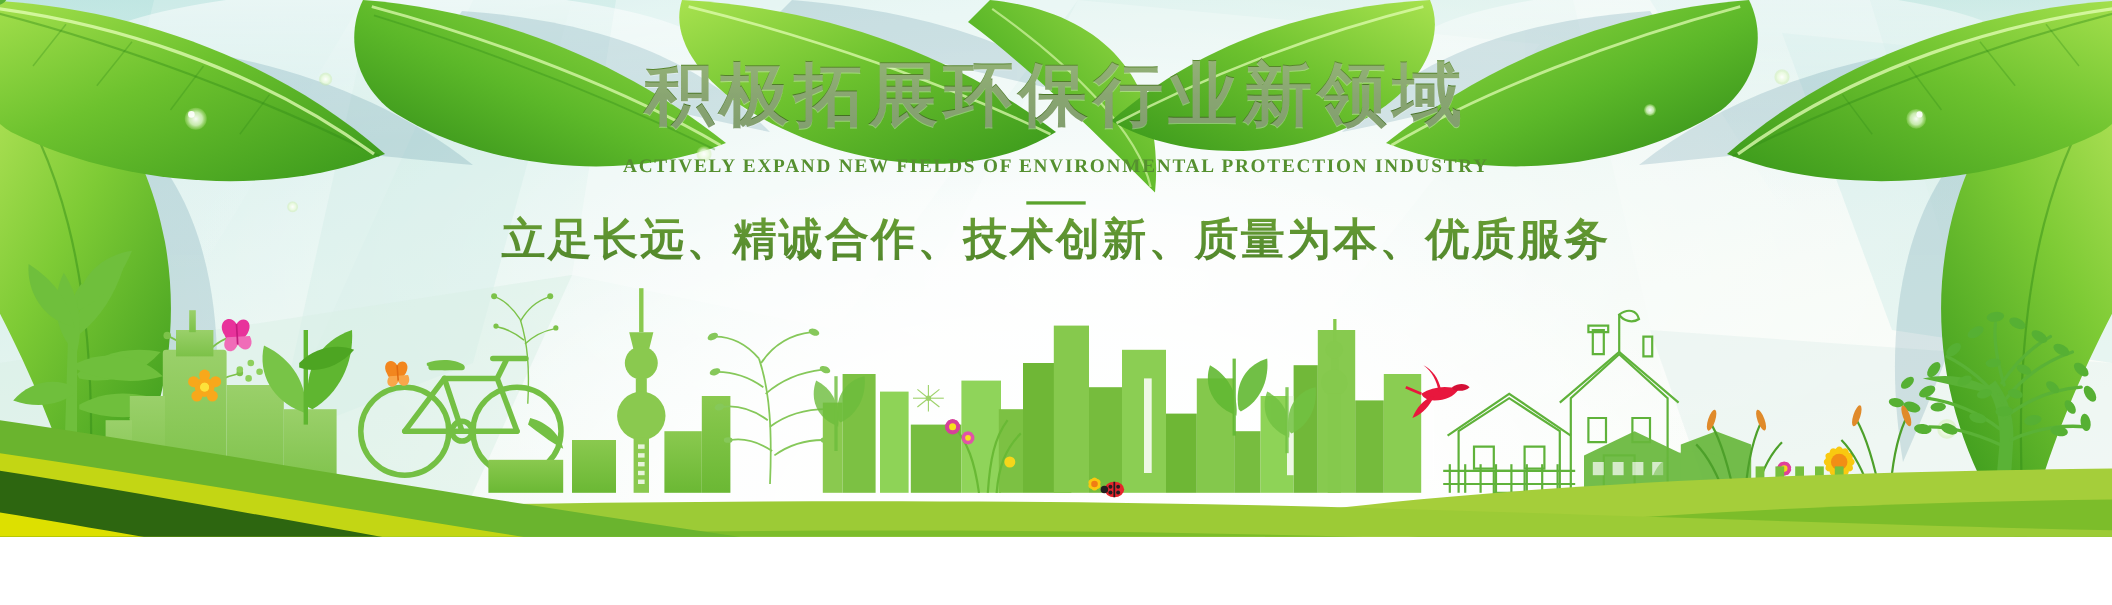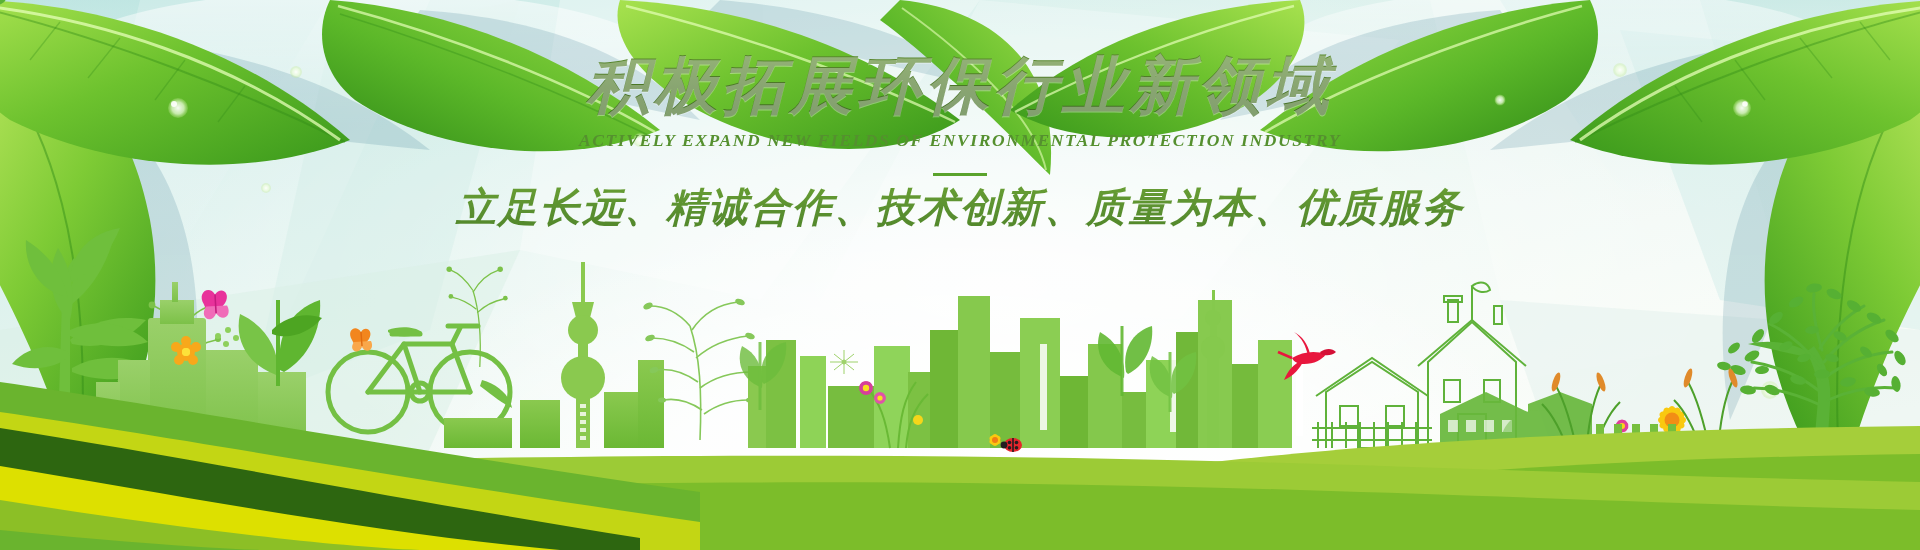--- a/index.html
+++ b/index.html
@@ -1,46 +1,45 @@
 <!DOCTYPE html>
 <html><head>
 <meta charset="utf-8">
 <style>
   * { margin:0; padding:0; box-sizing:border-box; }
   html,body { width:1920px; height:550px; overflow:hidden; background:#fff; }
   body { font-family:"Liberation Sans", sans-serif; }
 
   #banner {
-    position:relative; width:1920px; height:550px; overflow:hidden;
+    position:relative; width:1920px; height:488px; overflow:hidden;
     background:
       radial-gradient(ellipse 900px 460px at 50% 95%, rgba(255,255,255,.98) 0%, rgba(255,255,255,.85) 35%, rgba(255,255,255,0) 70%),
       radial-gradient(ellipse 1100px 420px at 52% 52%, rgba(255,255,255,.92) 0%, rgba(255,255,255,.35) 48%, rgba(255,255,255,0) 78%),
       linear-gradient(168deg, #c7e9e6 0%, #d8f0ec 22%, #e7f5f0 45%, #f2f9f4 65%, #fbfdf9 85%, #ffffff 100%);
-    font-style: italic;
   }
 
   .layer { position:absolute; left:0; top:0; width:1920px; height:550px; pointer-events:none; }
 
   
   .textwrap {
     position:absolute; left:0; top:0; width:1920px; text-align:center; z-index:30;
   }
   #main-title {
     margin-top:52px;
     font-family:"DejaVu Serif", serif;
     font-size:63px; font-weight:bold; letter-spacing:5px;
     color:#4e7c2a;
     background:linear-gradient(180deg,#5b8a2e 0%, #4a7526 55%, #3f6b22 100%);
     -webkit-background-clip:text; background-clip:text;
     -webkit-text-fill-color:transparent;
     text-shadow:0 1px 0 rgba(255,255,255,.35);
     line-height:1.05;
   }
   #sub-title-en {
-    margin-top:12px;
+    margin-top:22px;
     font-family:"Liberation Serif", serif;
     font-size:17.5px; font-weight:bold; letter-spacing:1.6px;
     color:#55902f;
   }
   #divider { margin:22px auto 0; width:54px; height:3px; background:#5aa32c; }
   #slogan {
     margin-top:4px;
     font-family:"DejaVu Serif", serif;
     font-size:40px; font-weight:bold; letter-spacing:2px;
     color:#5d9430;

